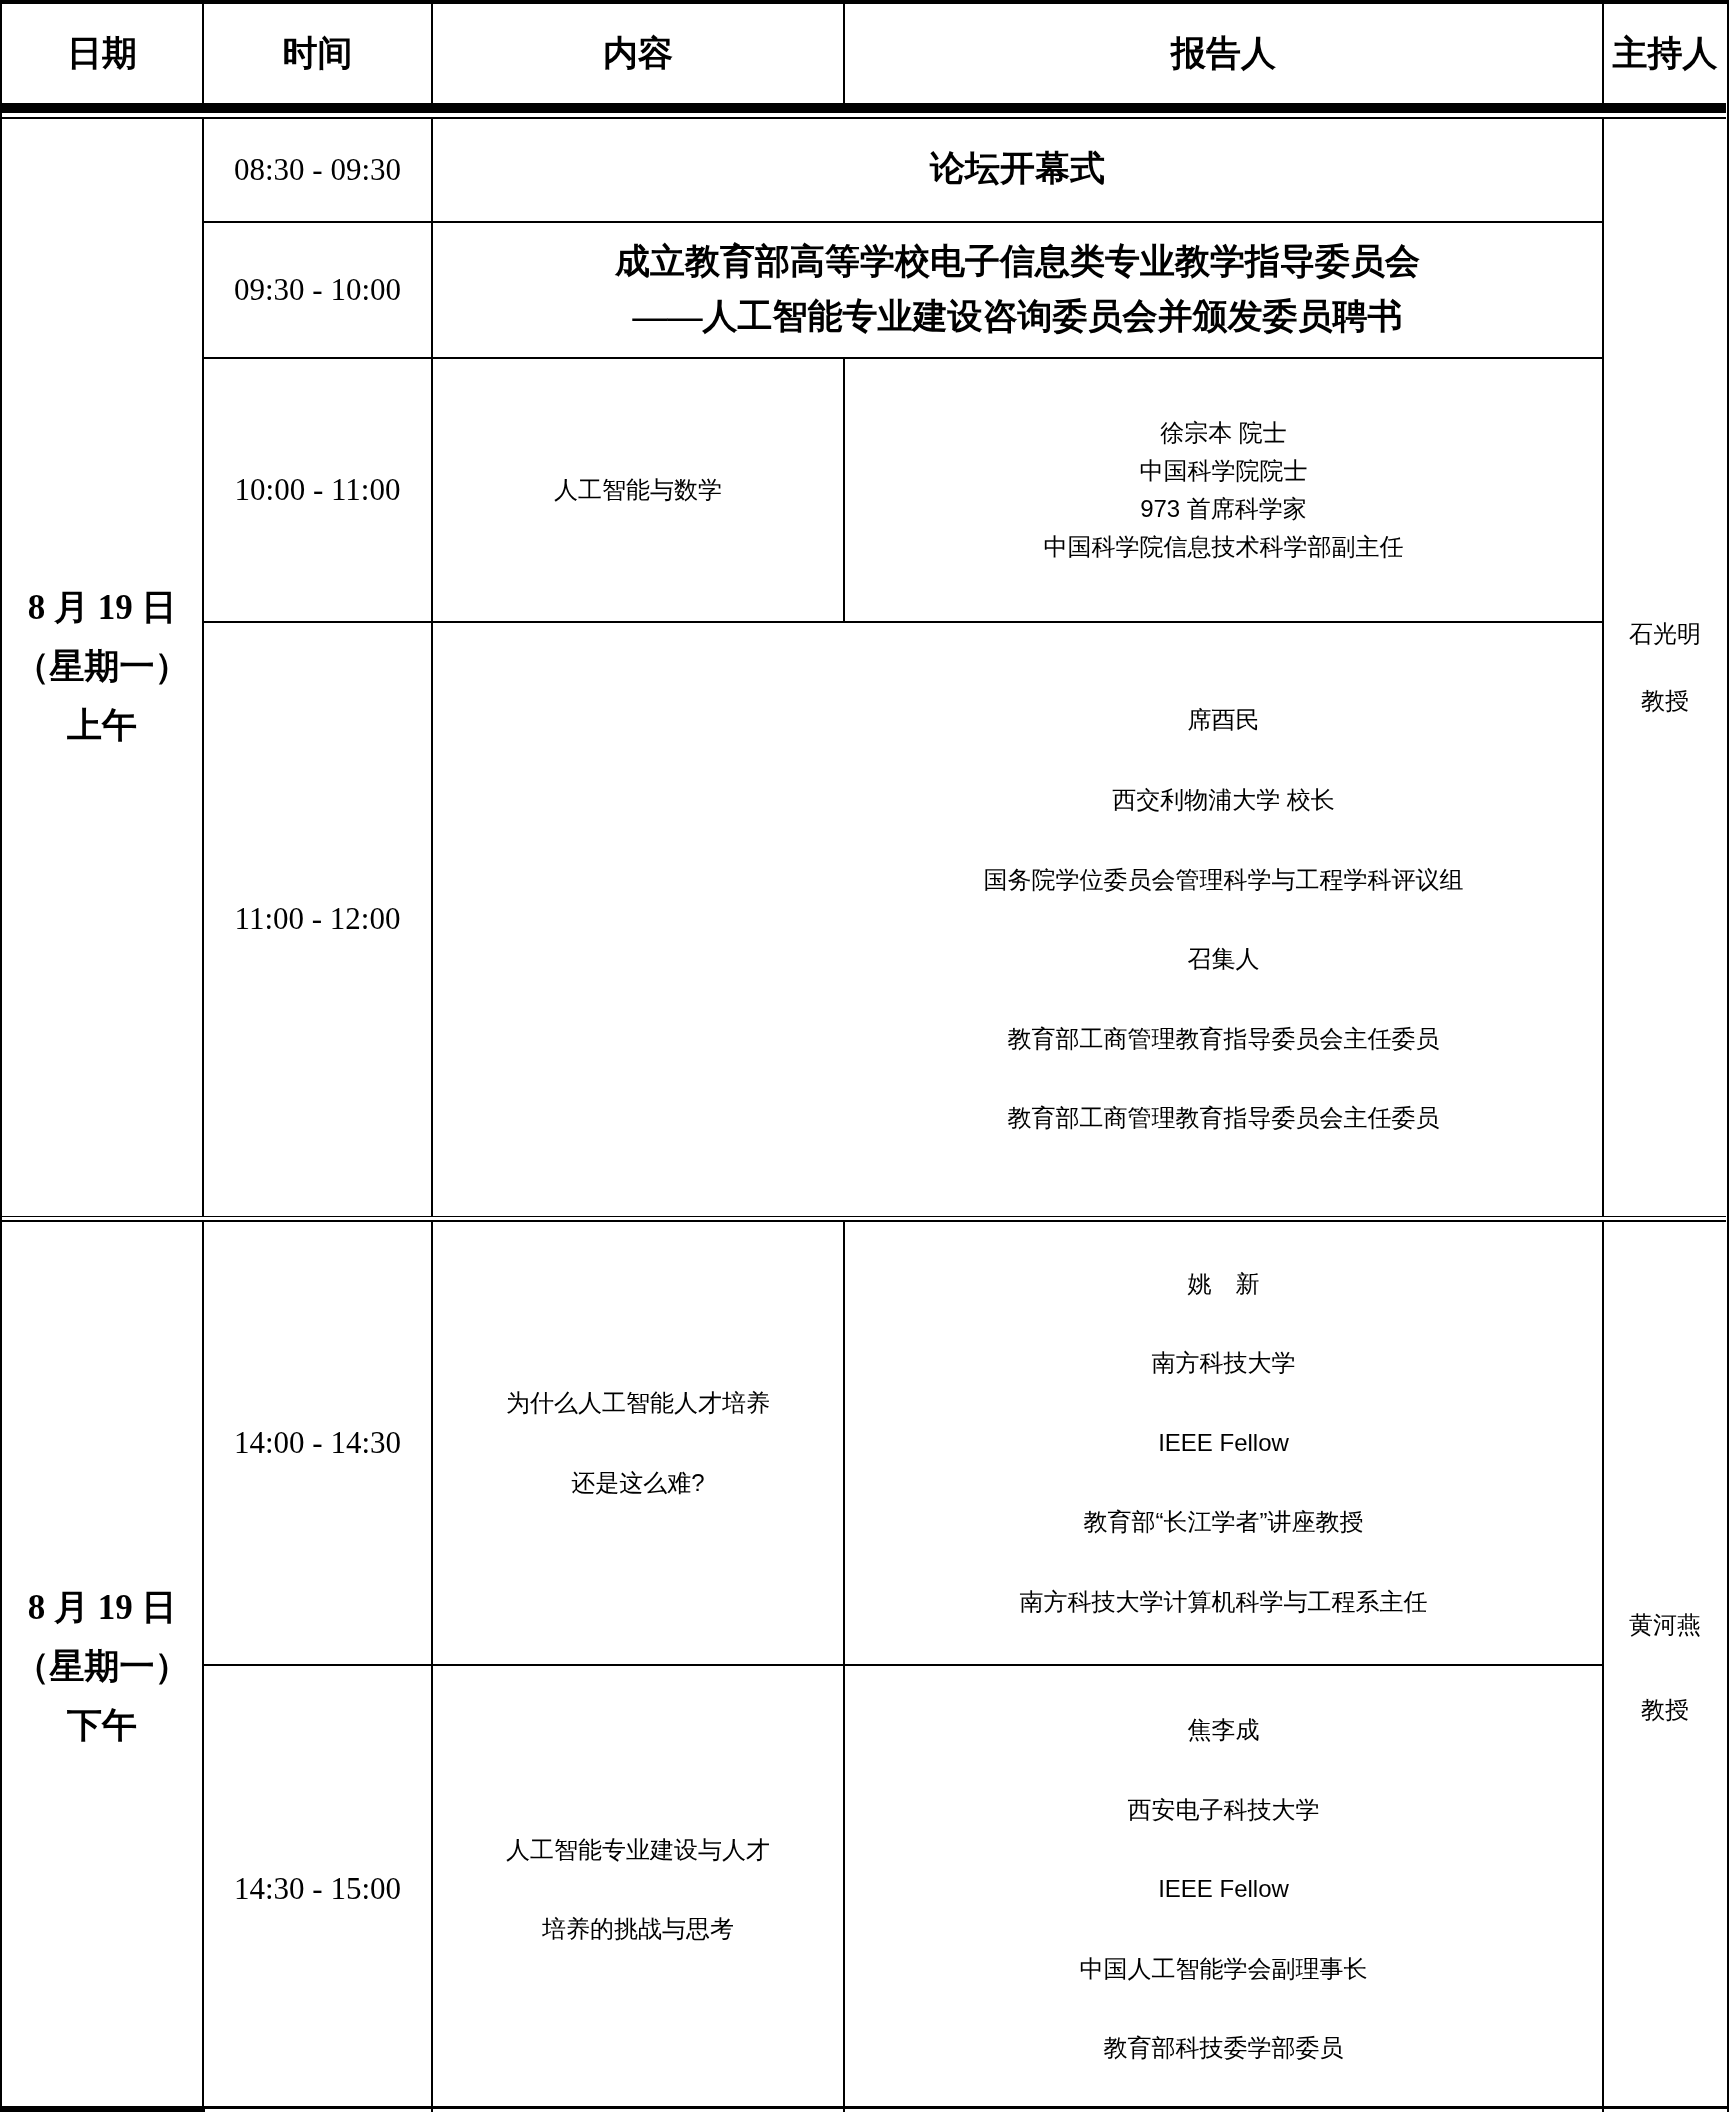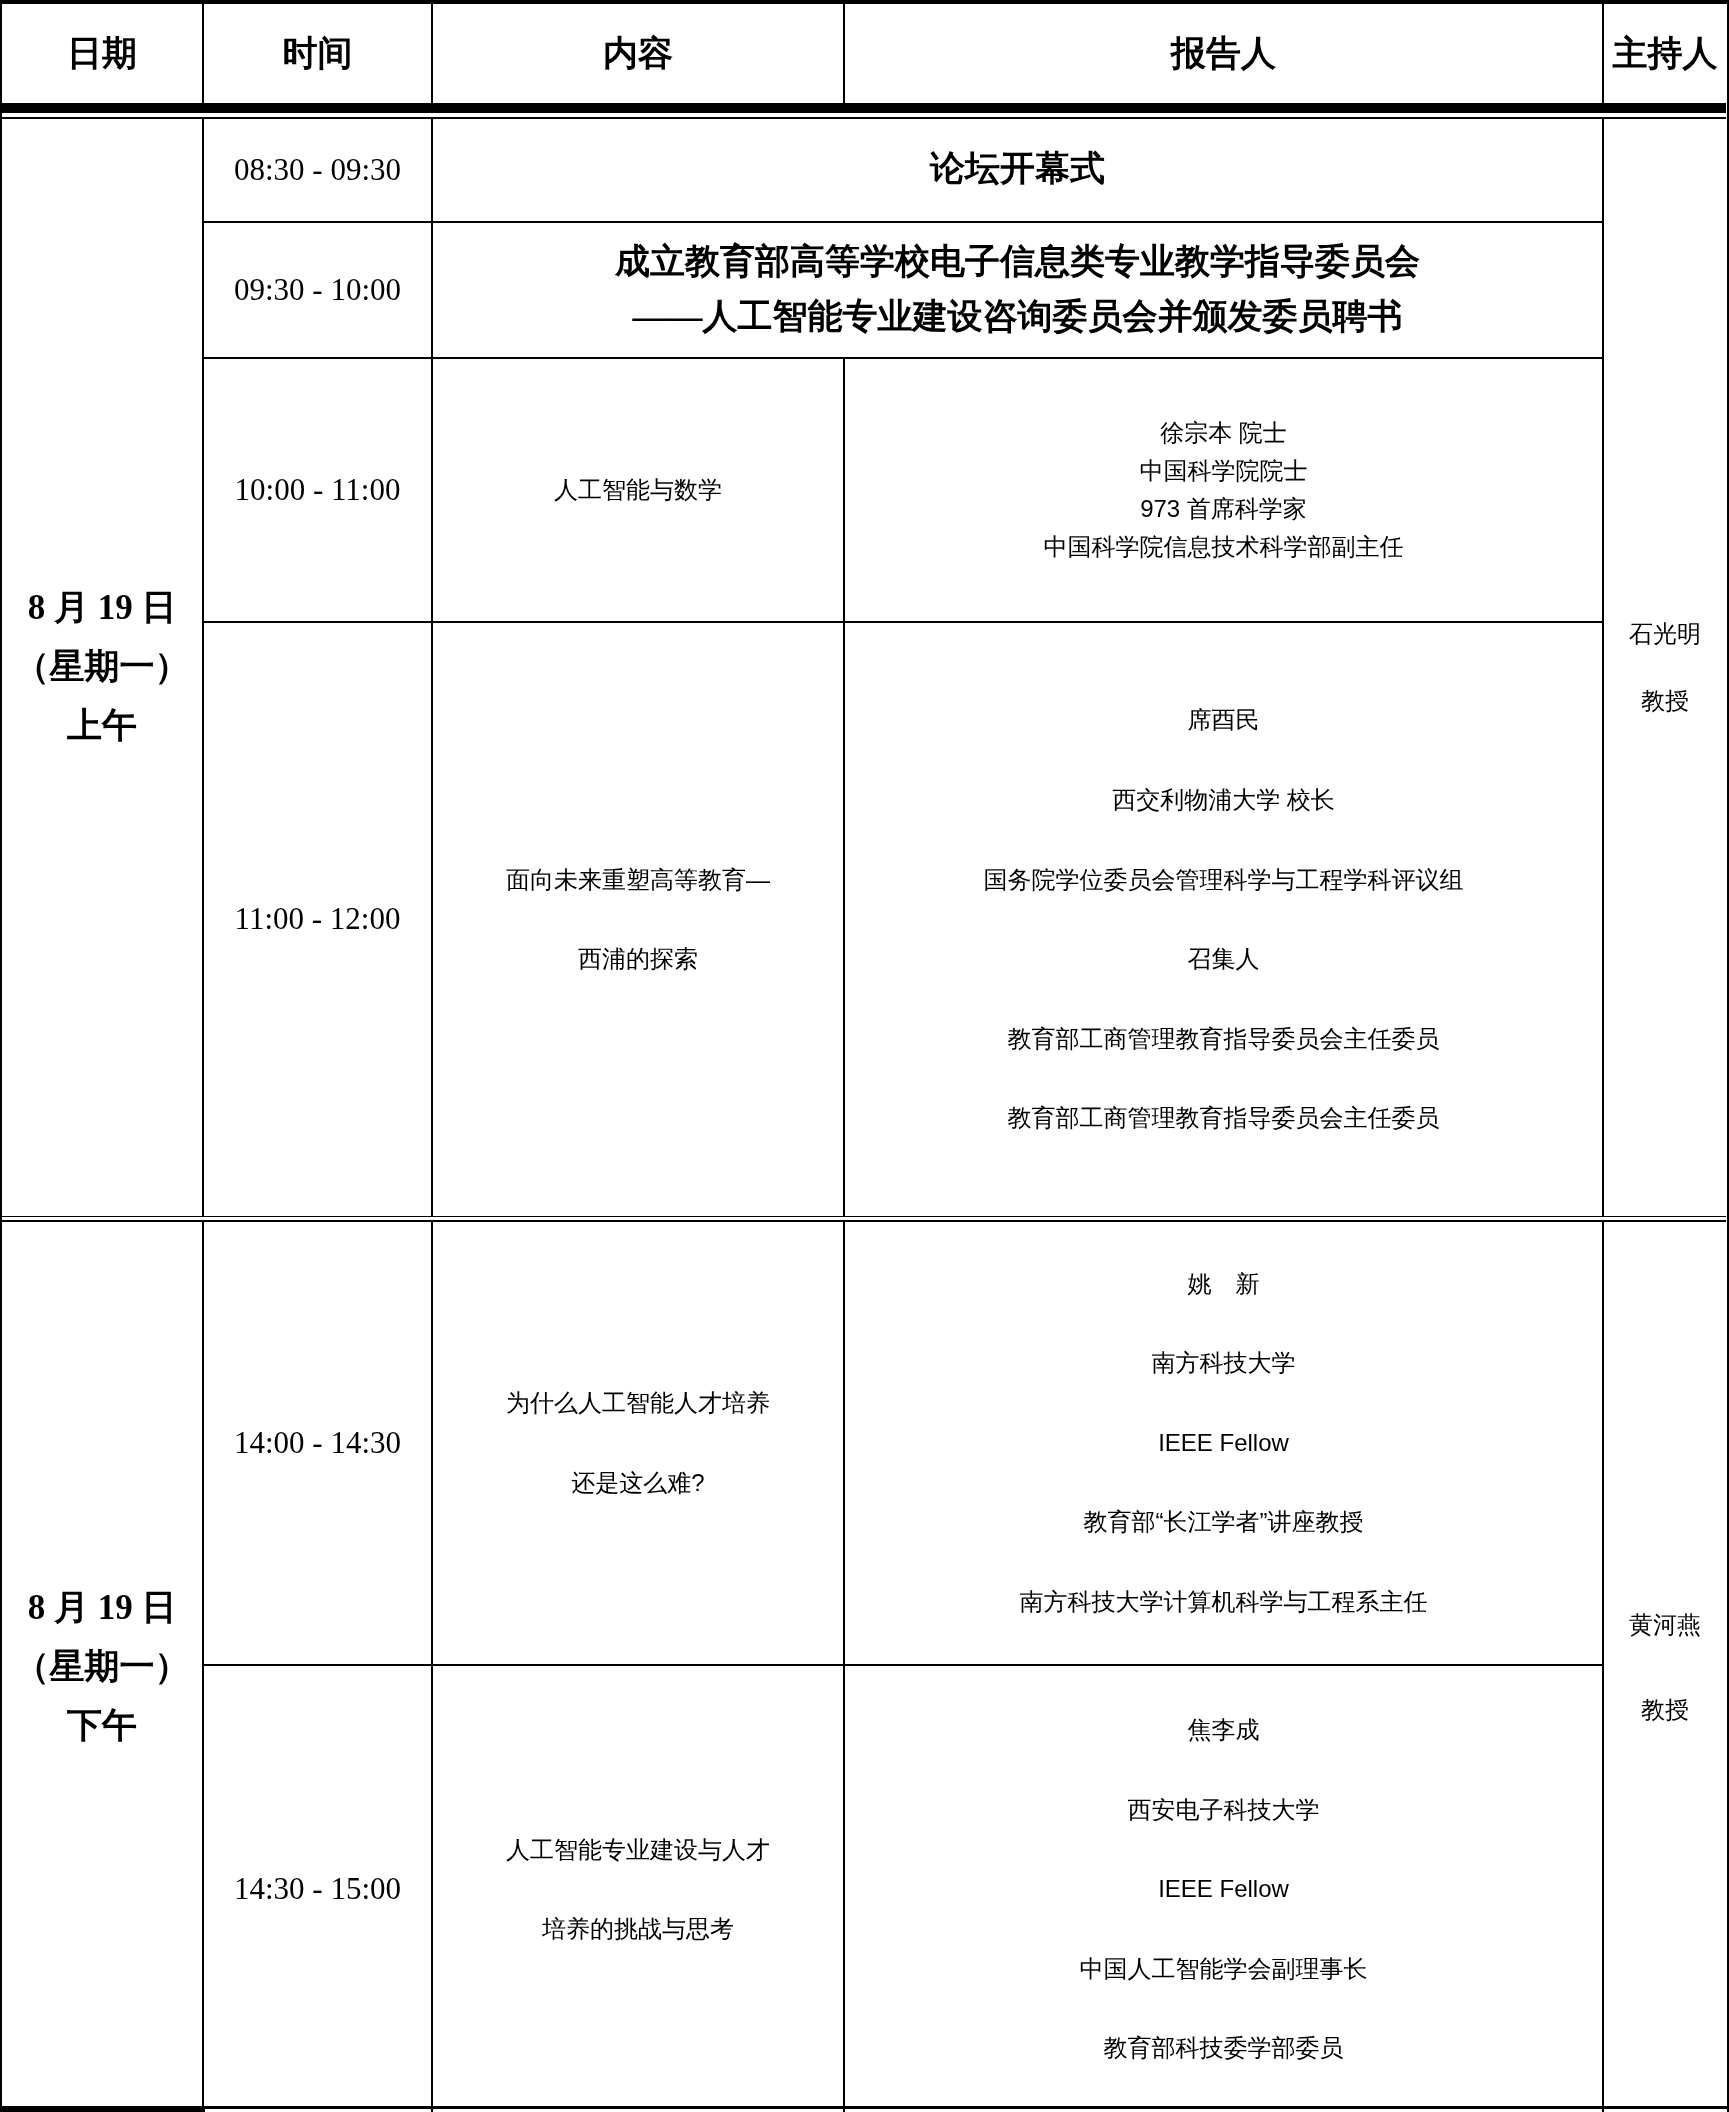--- a/index.html
+++ b/index.html
@@ -112,24 +112,20 @@
     <div class="c body-txt tight br bb" style="grid-area:5/4/6/5">
       <div>徐宗本 院士</div>
       <div>中国科学院院士</div>
       <div>973 首席科学家</div>
       <div>中国科学院信息技术科学部副主任</div>
     </div>
 
     <div class="c time br" style="grid-area:6/2/7/3">
       <div>11:00 - 12:00</div>
     </div>
-    <div class="c body-txt sp br" style="grid-area:6/3/7/4">
-      <div>面向未来重塑高等教育—</div>
-      <div>西浦的探索</div>
-    </div>
     <div class="c body-txt sp br" style="grid-area:6/4/7/5">
       <div>席酉民</div>
       <div>西交利物浦大学 校长</div>
       <div>国务院学位委员会管理科学与工程学科评议组</div>
       <div>召集人</div>
       <div>教育部工商管理教育指导委员会主任委员</div>
       <div>教育部工商管理教育指导委员会主任委员</div>
     </div>
 
     <div class="c body-txt host-m" style="grid-area:3/5/7/6">

